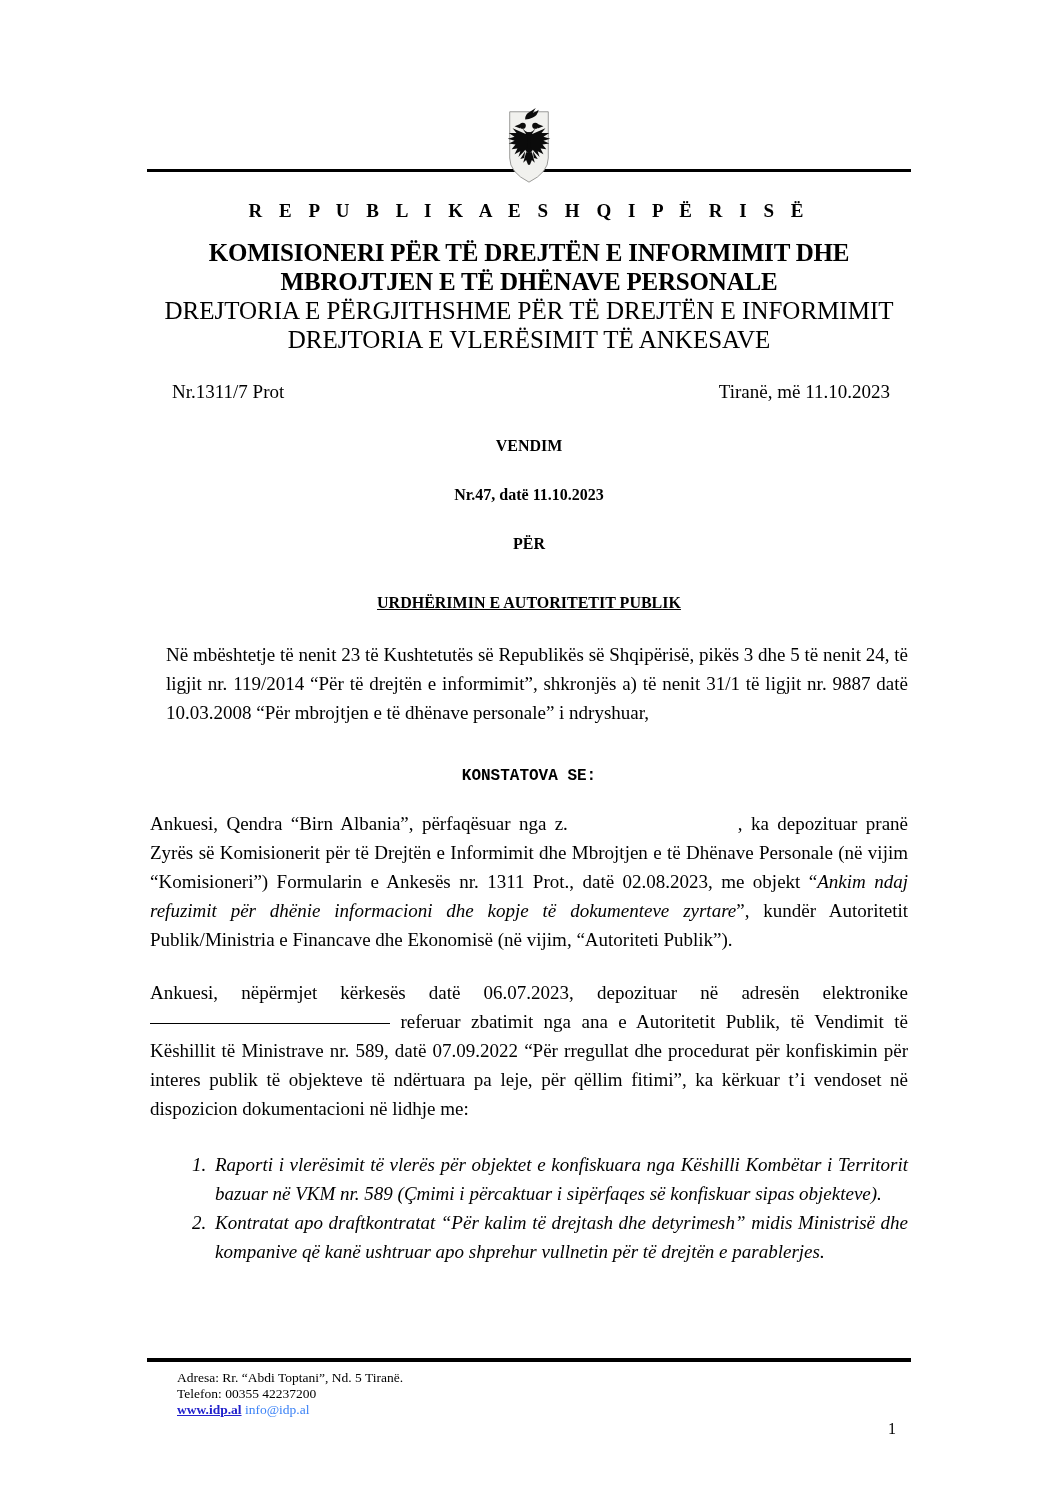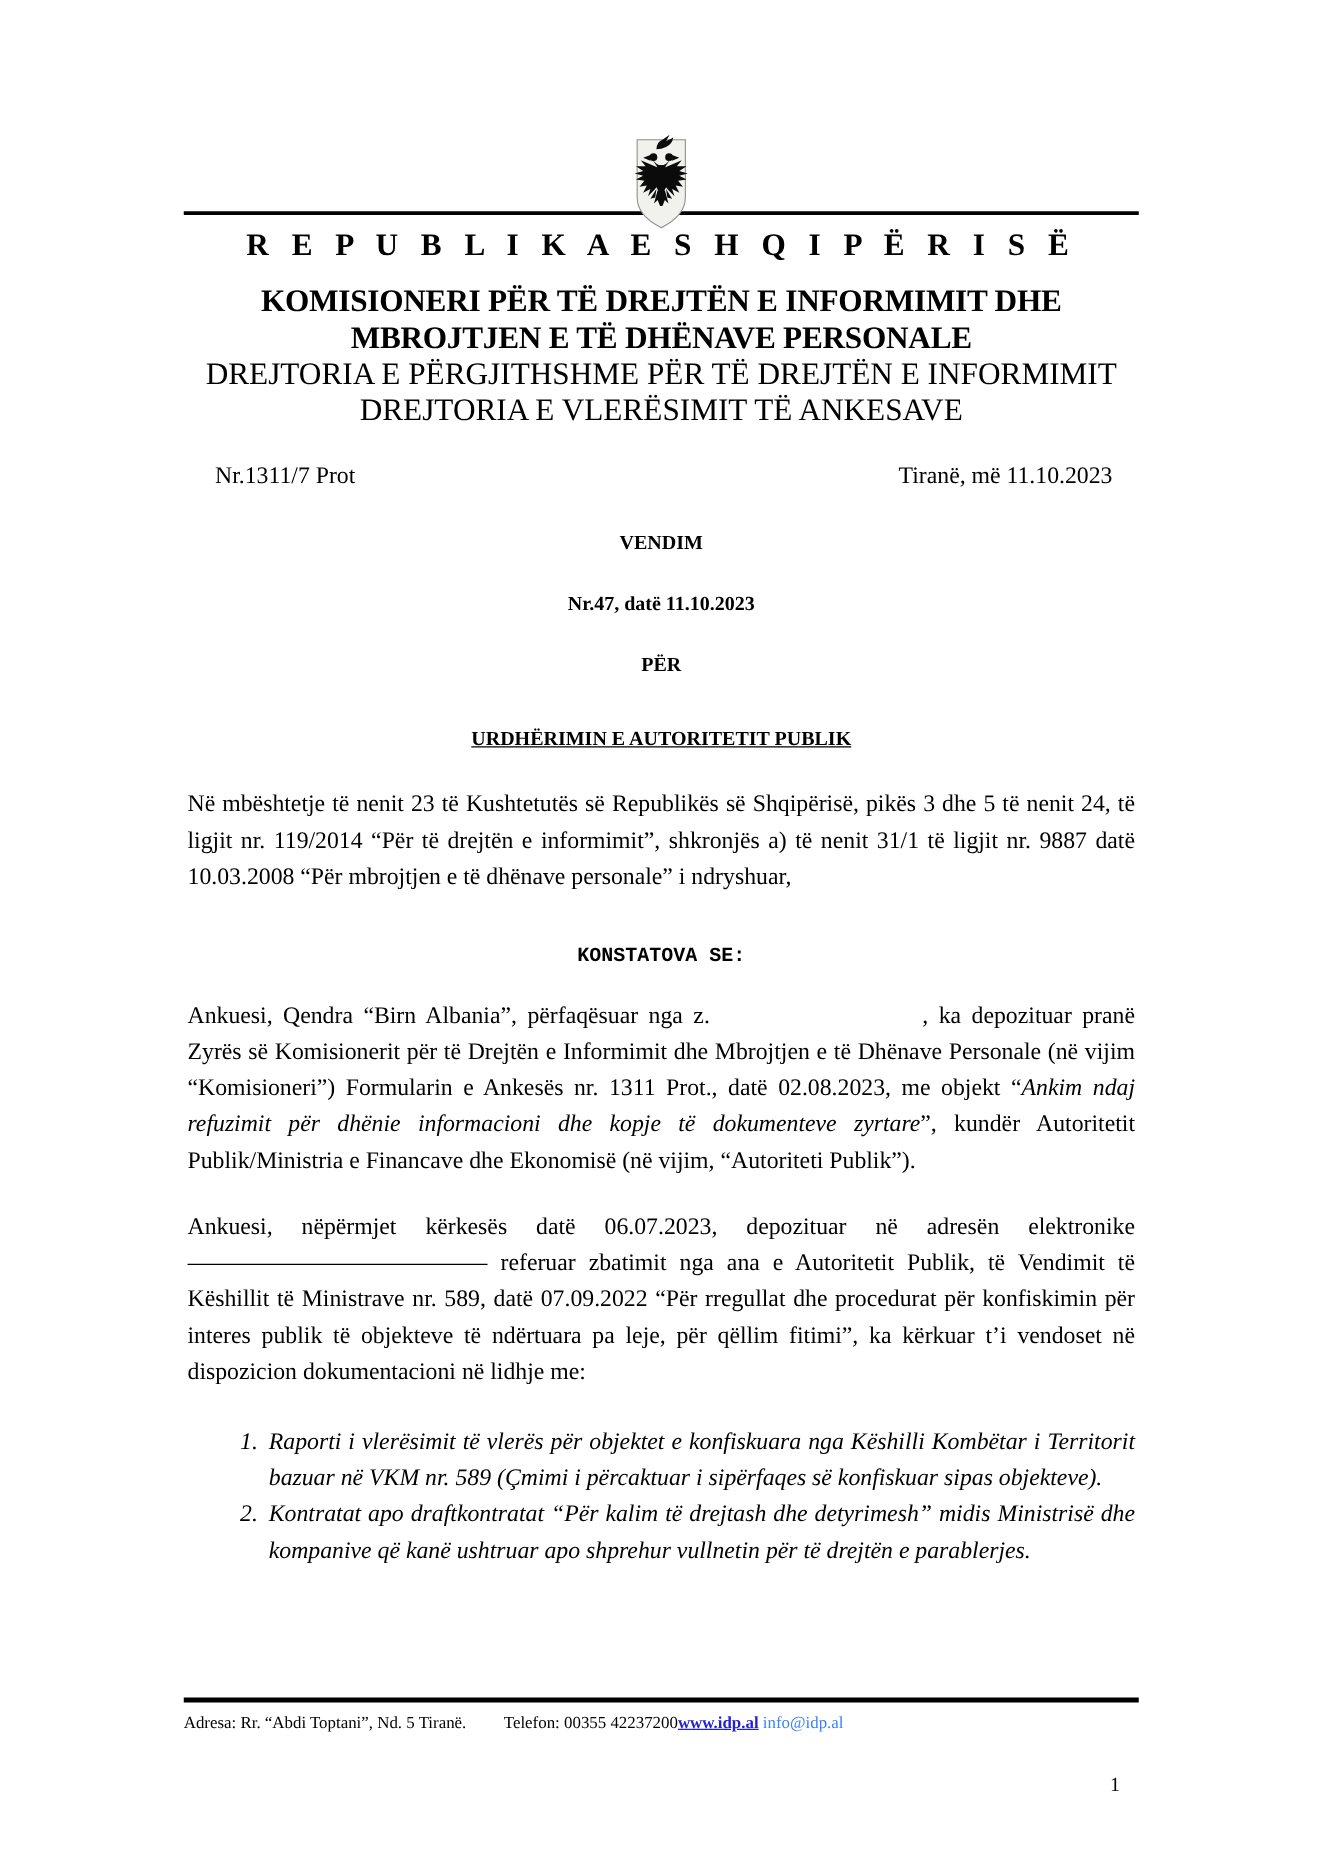--- a/index.html
+++ b/index.html
@@ -14,22 +14,22 @@
     overflow:hidden;
   }
   .content { position:absolute; left:150px; top:0; width:758px; }
 
   
   .emblem-wrap { position:relative; margin-top:100px; height:80px; }
   .rule-top { position:absolute; left:-3px; right:-3px; bottom:8px; height:3px; background:#000; }
   .emblem { position:absolute; left:50%; transform:translateX(-50%); bottom:-6px; }
 
   .republic {
-    margin-top:3px; text-align:center;
-    font-weight:bold; font-size:25px; letter-spacing:6px;
+    margin-top:20px; text-align:center;
+    font-weight:bold; font-size:19px; letter-spacing:6px;
     white-space:nowrap;
   }
   .org { margin-top:16px; text-align:center; font-size:25px; line-height:29px; }
   .org .bold { font-weight:bold; letter-spacing:-0.2px; }
 
   .proto-row {
     margin-top:27px; display:flex; justify-content:space-between;
     font-size:19px; padding:0 18px 0 22px;
   }
 
@@ -37,42 +37,42 @@
   .mt-vendim { margin-top:28px; }
   .mt-nr     { margin-top:20px; }
   .mt-per    { margin-top:20px; }
   .mt-urdh   { margin-top:30px;text-decoration:underline; }
   .mt-konst  { margin-top:35px;font-family:Liberation Mono, monospace; }
 
   .para {
     font-size:19px; line-height:29px; text-align:justify;
     text-justify:inter-word;
   }
-  .p1 { margin-top:23px; }
+  .p1 { margin-top:23px;margin-left:16px; }
   .p2 { margin-top:18px; }
   .p3 { margin-top:24px; }
 
   .gap-blank { display:inline-block; width:170px; }
   .line-blank {
     display:inline-block; width:240px; height:2px;
     border-bottom:1.6px solid #000; transform:translateY(-4px);
   }
 
   .list { margin-top:27px; font-style:italic; }
   .list-item {
     position:relative; padding-left:65px;
     font-size:19px; line-height:29px; text-align:justify;
   }
   .list-item .marker { position:absolute; left:42px; }
 
   .footer { position:absolute; left:147px; right:147px; top:1358px; }
   .footer-rule { height:4px; background:#000; }
   .footer-row {
-    display:flex; align-items:baseline;
-    margin-top:8px; font-size:13.5px;
+    display:flex; justify-content:space-between; align-items:baseline;
+    margin-top:8px; font-size:13.5px;flex-direction:column;
   }
   .footer-center { margin-left:30px; }
   .footer-links a { text-decoration:none; }
   .link-web { text-decoration:underline !important; font-weight:bold; }
 
   .page-num { position:absolute; top:1420px; right:162px; font-size:16px; }
 </style>
 </head>
 <body>
 

